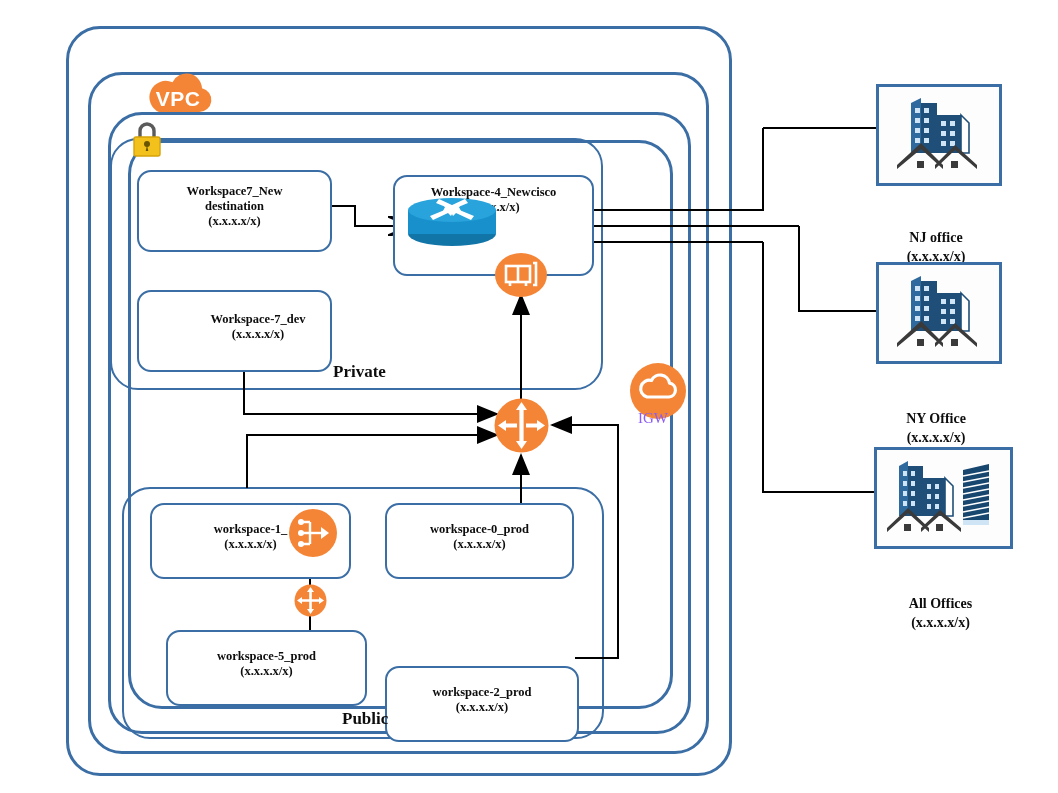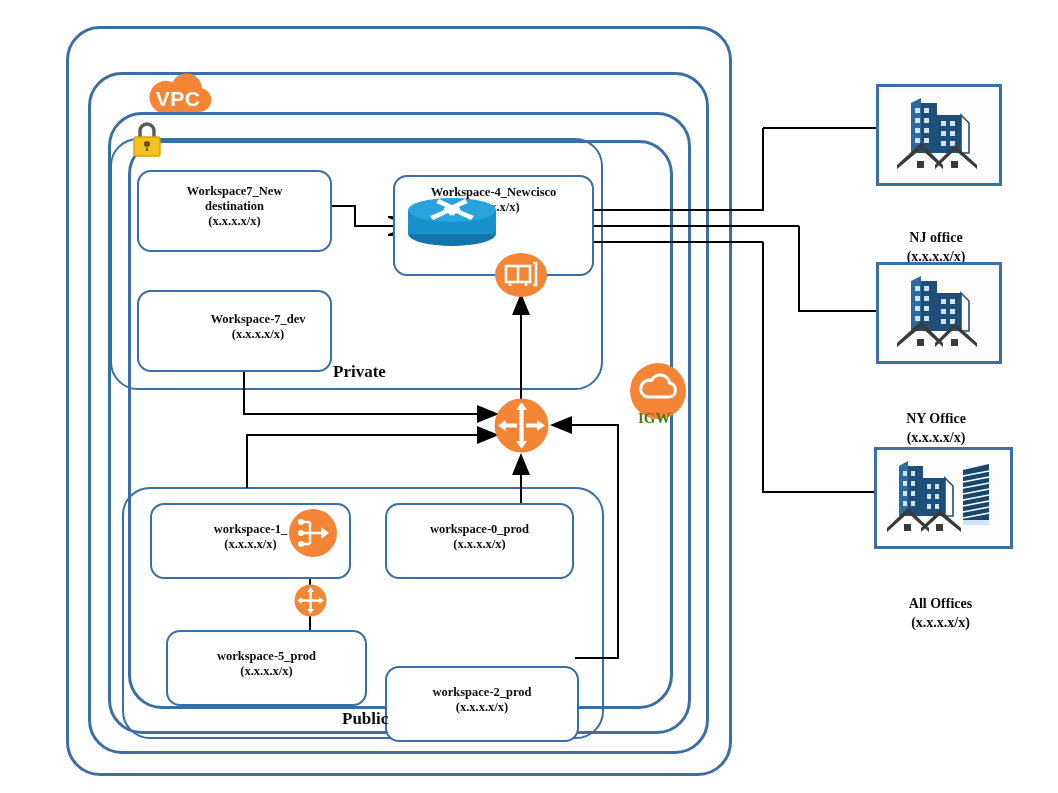--- a/index.html
+++ b/index.html
@@ -27,21 +27,21 @@
   .officelabel{position:absolute;text-align:center;font-weight:bold;font-size:14px;
                color:#0d0d0d;line-height:19px;
                font-family:"Liberation Serif","DejaVu Serif",serif;margin-top:44px;}
 
   
   .cloudbadge{position:absolute;}
   .cloudtext{position:absolute;left:0;right:0;text-align:center;color:#ffffff;
              font-weight:bold;font-family:"Liberation Sans","DejaVu Sans",sans-serif;
              letter-spacing:.5px;}
 
-  .igwlabel{position:absolute;font-weight:bold;font-size:15px;color:#4d7c0f;
+  .igwlabel{position:absolute;font-weight:normal;font-size:15px;color:#8b5cf6;
             font-family:"Liberation Serif","DejaVu Serif",serif;}
 
   .icon{position:absolute;}
   svg{display:block;overflow:visible;}
 </style>
 </head>
 <body>
 
 <div id="canvas">
 

